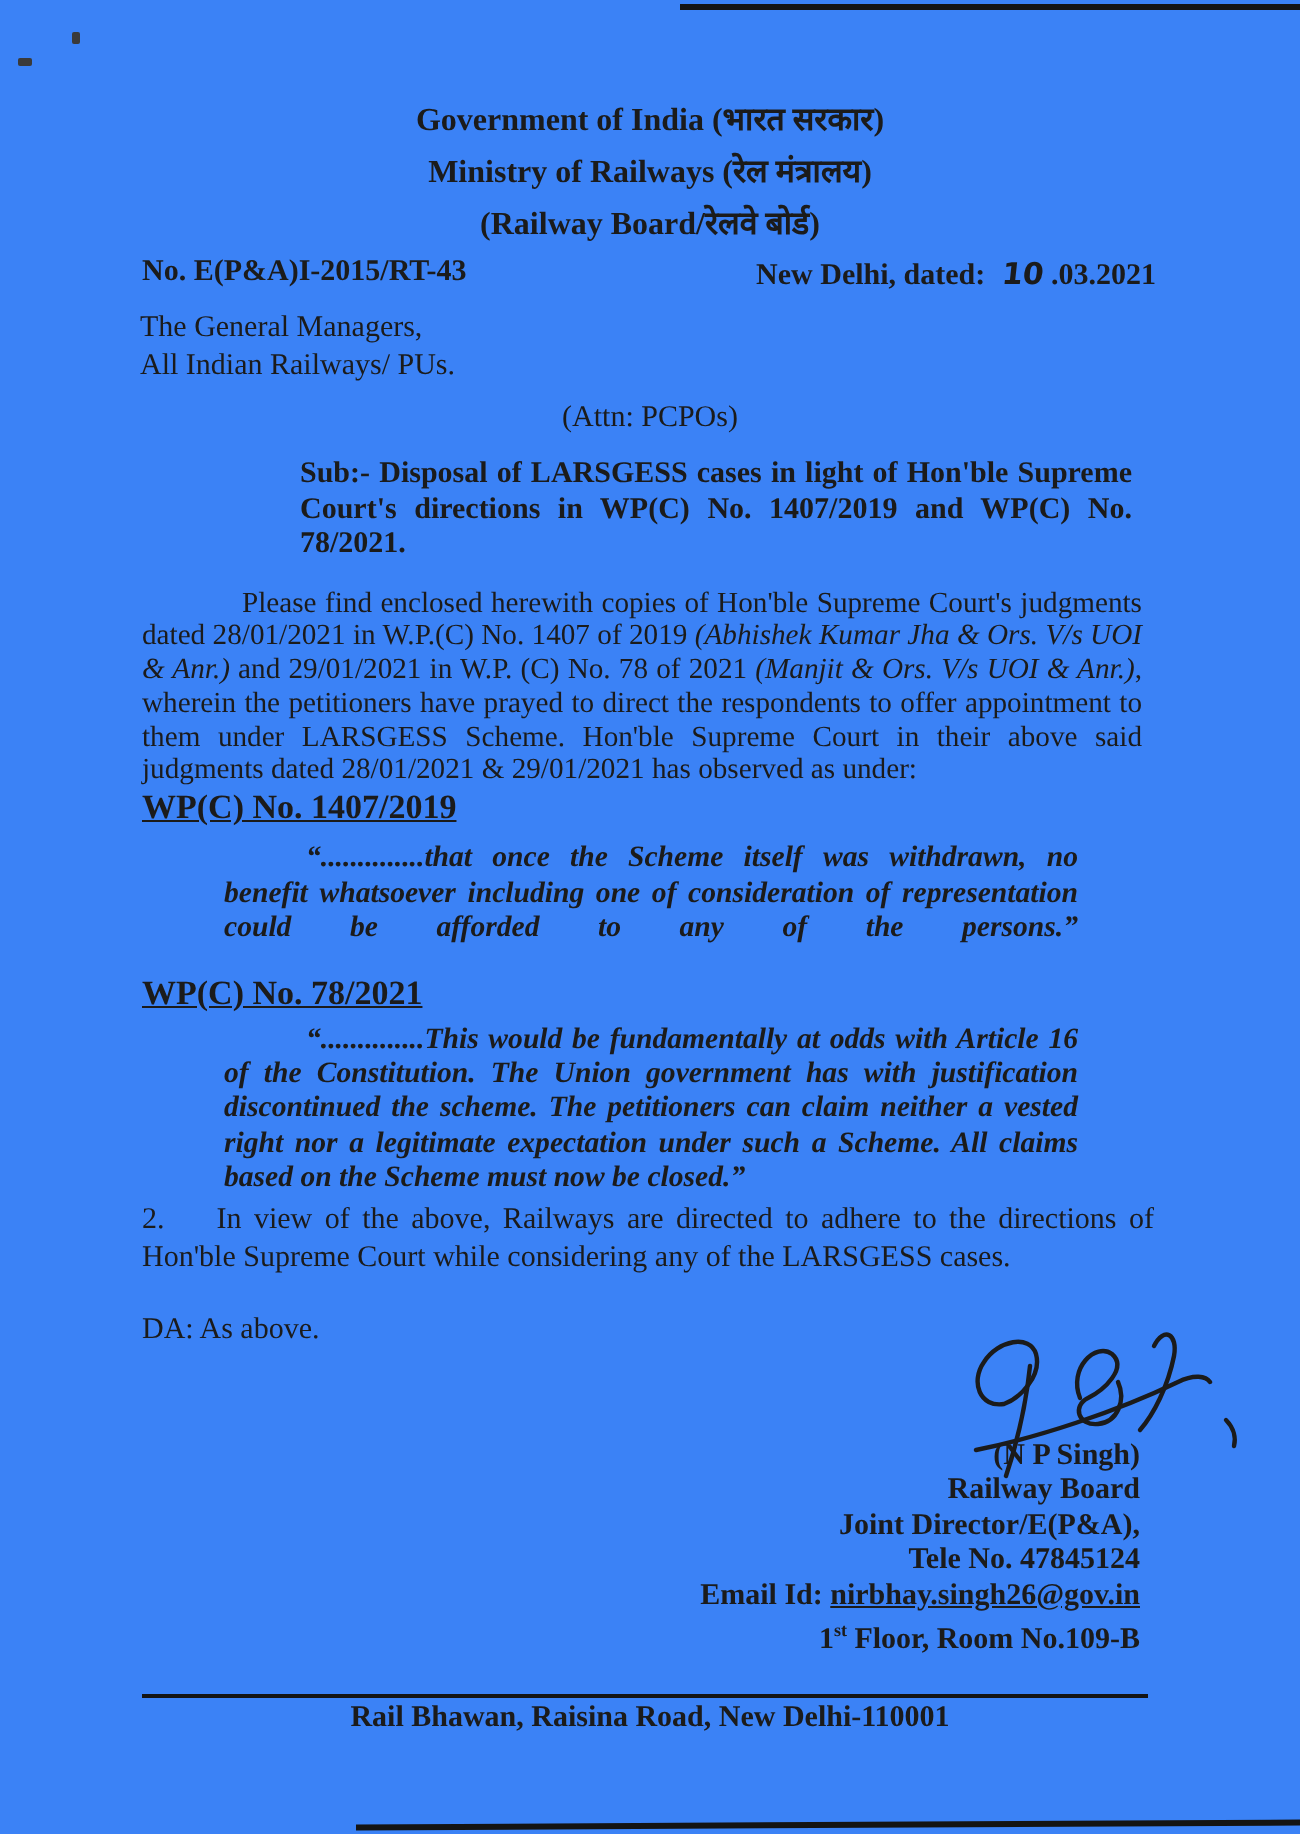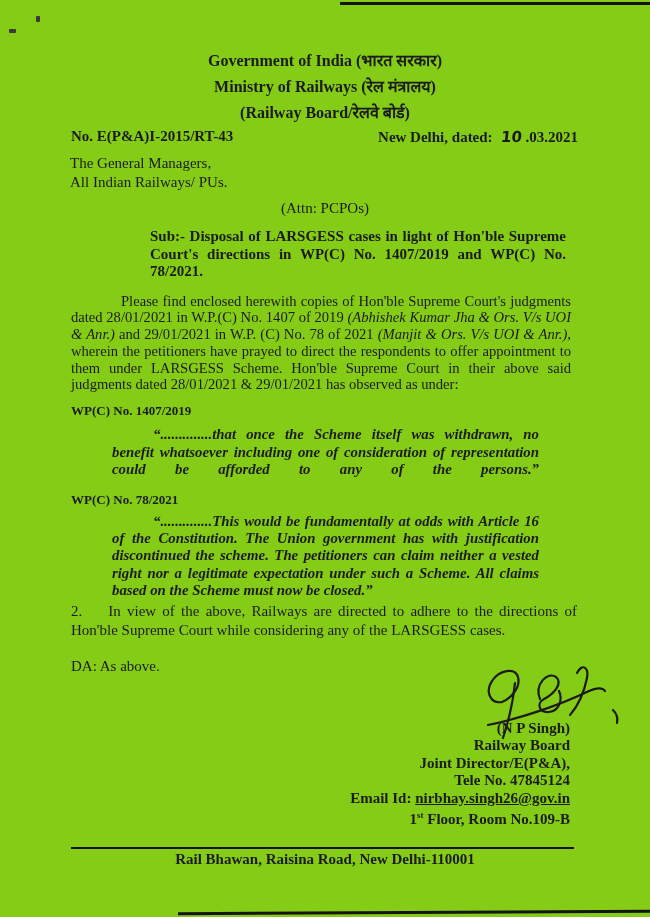--- a/index.html
+++ b/index.html
@@ -1,37 +1,37 @@
 <!DOCTYPE html>
 <html><head>
 <meta charset="utf-8">
 <style>
   html,body { margin:0; padding:0; background:#e8e8e8; }
   .page {
     position:relative; width:650px; height:917px; margin:0 auto;
-    background:#84cc16; color:#1b1b1b; overflow:hidden;
+    background:#3b82f6; color:#1b1b1b; overflow:hidden;
     font-family:"Liberation Serif","DejaVu Serif",serif;
   }
   .rule { position:absolute; background:#141414; }
   .speck { position:absolute; background:#3a3a3a; border-radius:1px; }
 
   .hdr { padding-top:48px; text-align:center; font-weight:bold; font-size:16px; line-height:26px; }
 
   .ref-row { display:flex; justify-content:space-between; margin:2px 72px 0 71px; font-weight:bold; font-size:15px; }
   .date-day { display:inline-block; margin:0 4px 0 8px; font-family:"DejaVu Sans",sans-serif; transform:skewX(-6deg); }
 
   .addr { margin:8px 0 0 70px; font-size:15px; line-height:19px; }
   .attn { margin-top:8px; text-align:center; font-size:15px; }
 
   .subject { margin:11px 12px 0 150px; width:416px; font-weight:bold; font-size:15px; line-height:17.5px; text-align:justify; }
 
   .para1 { margin:12px 0 0 71px; width:500px; font-size:14.6px; line-height:16.8px; text-align:justify; text-indent:50px; }
   .case-cite { font-style:italic; }
 
-  .jhead { margin:10px 0 0 71px; font-weight:bold; font-size:13px; }
+  .jhead { margin:0 0 0 71px; font-weight:bold; font-size:17px; text-decoration:underline; }
   .quote { margin:7px 0 0 112px; width:427px; font-weight:bold; font-style:italic; font-size:14.8px; line-height:17.4px; text-align:justify; text-indent:41px; }
   .quote.full-last { text-align-last:justify; }
   .quote.m2 { margin-top:5px; }
 
   .para2 { margin:2px 0 0 71px; width:506px; font-size:15px; line-height:19px; text-align:justify; }
   .para2 .num { margin-right:26px; }
   .da { margin:18px 0 0 71px; font-size:15px; }
 
   .sig { position:absolute; top:658px; left:476px; }
   .signblock { position:absolute; top:720px; right:80px; text-align:right; font-weight:bold; font-size:15px; line-height:17.4px; }

